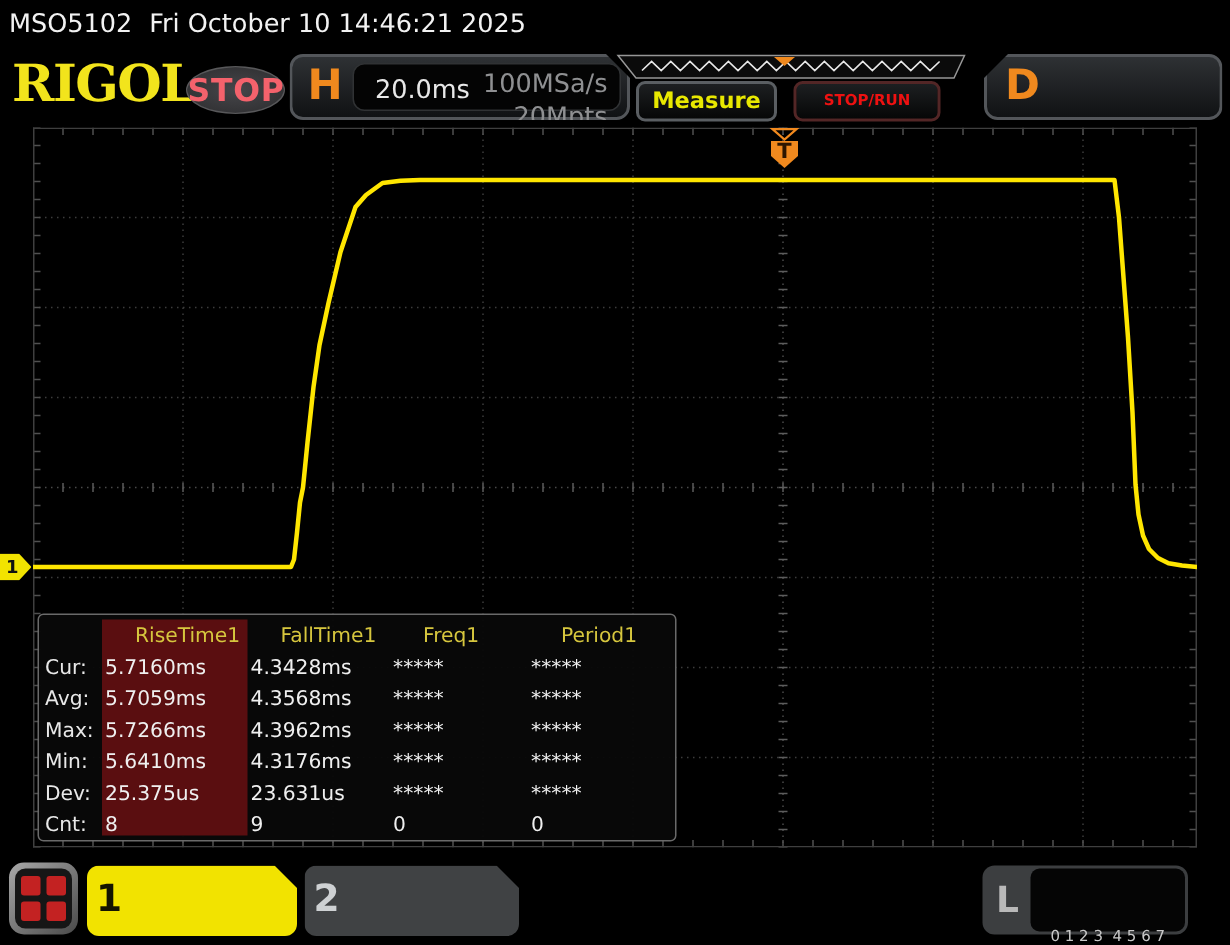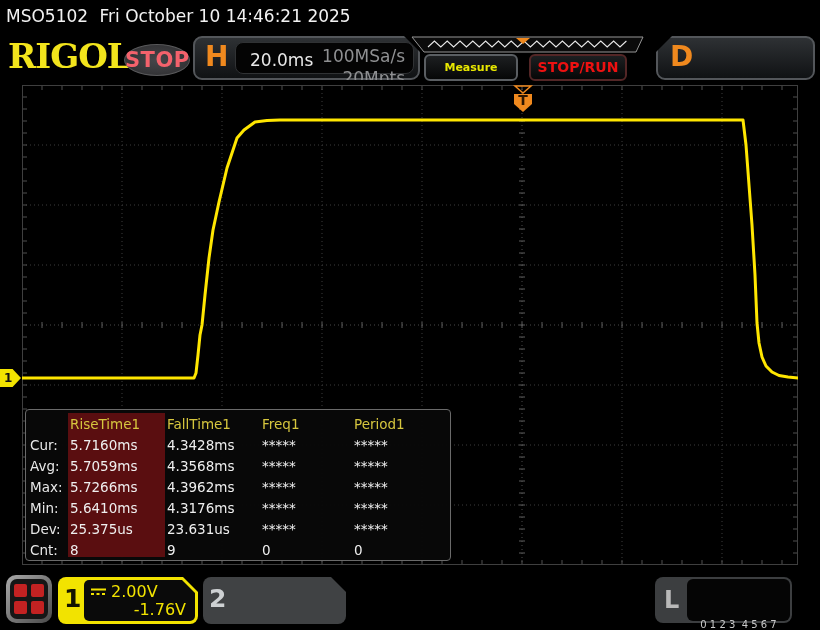--- a/index.html
+++ b/index.html
@@ -22,22 +22,22 @@
   #h-panel{left:193px;top:4px;width:227px;height:44px;
            clip-path:polygon(0 0,calc(100% - 16px) 0,100% 16px,100% 100%,0 100%);}
   #h-panel .inner{position:absolute;left:40px;top:4px;right:4px;bottom:4px;background:#040404;
            border:1px solid #303234;border-radius:8px;}
   .hd-letter{position:absolute;left:10px;top:2px;font-size:28px;font-weight:bold;color:#f0891e;}
   #timebase{position:absolute;left:14px;top:7px;font-size:17px;color:#e8e8e8;}
   #rates{position:absolute;right:8px;top:2px;text-align:right;font-size:17px;color:#8f9092;line-height:1.3;}
   #preview-strip{position:absolute;left:410px;top:4px;width:235px;height:17px;}
   .hdr-btn{position:absolute;top:22px;height:27px;border-radius:6px;box-sizing:border-box;
            background:linear-gradient(#1d1f21,#060707);text-align:center;font-weight:bold;}
-  #measure-btn{left:424px;width:94px;border:2px solid #5a5e62;color:#e8e800;font-size:11px;line-height:23px;}
-  #stoprun-btn{left:529px;width:98px;border:2px solid #532626;color:#ee1111;font-size:14px;line-height:23px;}
+  #measure-btn{left:424px;width:94px;border:2px solid #5a5e62;color:#e8e800;font-size:15px;line-height:23px;}
+  #stoprun-btn{left:529px;width:98px;border:2px solid #532626;color:#ee1111;font-size:10px;line-height:23px;}
   #d-panel{left:656px;top:4px;width:159px;height:44px;
            clip-path:polygon(16px 0,100% 0,100% 100%,0 100%,0 16px);}
   #d-panel .inner{position:absolute;left:44px;top:4px;right:4px;bottom:4px;background:#040404;
            border:1px solid #303234;border-radius:8px;}
   #d-value{position:absolute;left:14px;top:8px;font-size:20px;color:#e4e4e4;}
 
   
   #display{position:absolute;left:22px;top:85px;width:776px;height:480px;}
   #scope{position:absolute;left:0;top:0;}
   .gl{stroke:#3c3c3c;stroke-width:1;stroke-dasharray:1 3;}
@@ -54,21 +54,21 @@
       clip-path:polygon(0 0,60% 0,100% 50%,60% 100%,0 100%);color:#111;font-size:12px;font-weight:bold;
       line-height:18px;padding-left:4px;box-sizing:border-box;}
 
   
   #mtable{position:absolute;left:25px;top:409px;width:426px;height:152px;background:rgba(8,8,8,.95);
           border:1px solid #6a6a6a;border-radius:4px;box-sizing:border-box;}
   #mtable .hl{position:absolute;left:42px;top:3px;width:97px;height:144px;background:#5a0e10;}
   #mtable .grid{position:relative;display:grid;grid-template-columns:40px 97px 95px 92px 92px;
           padding:3px 0 0 4px;font-size:13.5px;}
   #mtable .cell{height:21px;line-height:21px;color:#efefef;white-space:nowrap;}
-  #mtable .hcell{height:22px;line-height:22px;color:#d6c63e;}
+  #mtable .hcell{height:22px;line-height:22px;color:#d6c63e;margin-left:20px;}
   #mtable .rlabel{color:#e8e8e8;}
 
   
   #bottombar{position:absolute;left:0;top:568px;width:820px;height:62px;}
   #menu-icon{position:absolute;left:6px;top:7px;width:46px;height:48px;border-radius:10px;
       background:linear-gradient(135deg,#a8a8a8,#4a4a4a);}
   #menu-icon .in{position:absolute;left:4px;top:4px;right:4px;bottom:4px;border-radius:7px;background:#161616;}
   #menu-icon .sq{position:absolute;width:13px;height:13px;border-radius:2px;background:#c32222;}
   .chbadge{position:absolute;top:9px;height:47px;border-radius:8px;
       clip-path:polygon(0 0,calc(100% - 15px) 0,100% 15px,100% 100%,0 100%);}
@@ -450,30 +450,20 @@
     <div id="menu-icon">
       <div class="in"></div>
       <div class="sq" style="left:8px;top:9px"></div>
       <div class="sq" style="left:25px;top:9px"></div>
       <div class="sq" style="left:8px;top:26px"></div>
       <div class="sq" style="left:25px;top:26px"></div>
     </div>
 
     <div id="ch1-badge" class="chbadge">
       <div class="num">1</div>
-      <div class="in">
-        <div class="l1">
-          <svg width="15" height="10">
-            <line x1="0" y1="2.5" x2="15" y2="2.5" stroke="currentColor" stroke-width="1.8"></line>
-            <line x1="0" y1="7" x2="15" y2="7" stroke="currentColor" stroke-width="1.8" stroke-dasharray="3 2.5"></line>
-          </svg>
-          <span>2.00V</span>
-        </div>
-        <div class="l2">-1.76V</div>
-      </div>
     </div>
 
     <div id="ch2-badge" class="chbadge">
       <div class="num">2</div>
     </div>
 
     <div id="logic-badge">
       <div class="ltr">L</div>
       <div class="in">
         <div class="r1">0 1 2 3  4 5 6 7</div>

